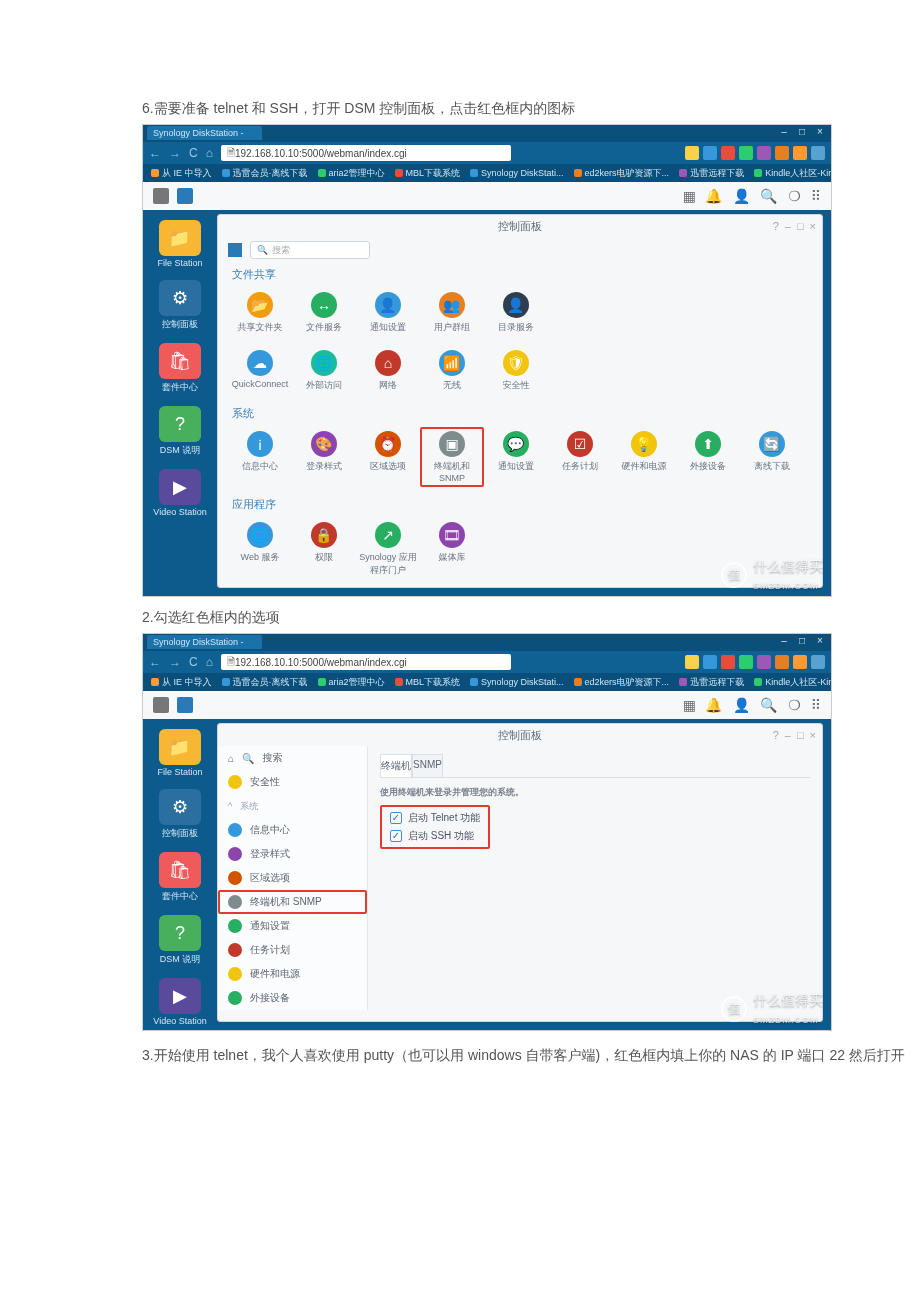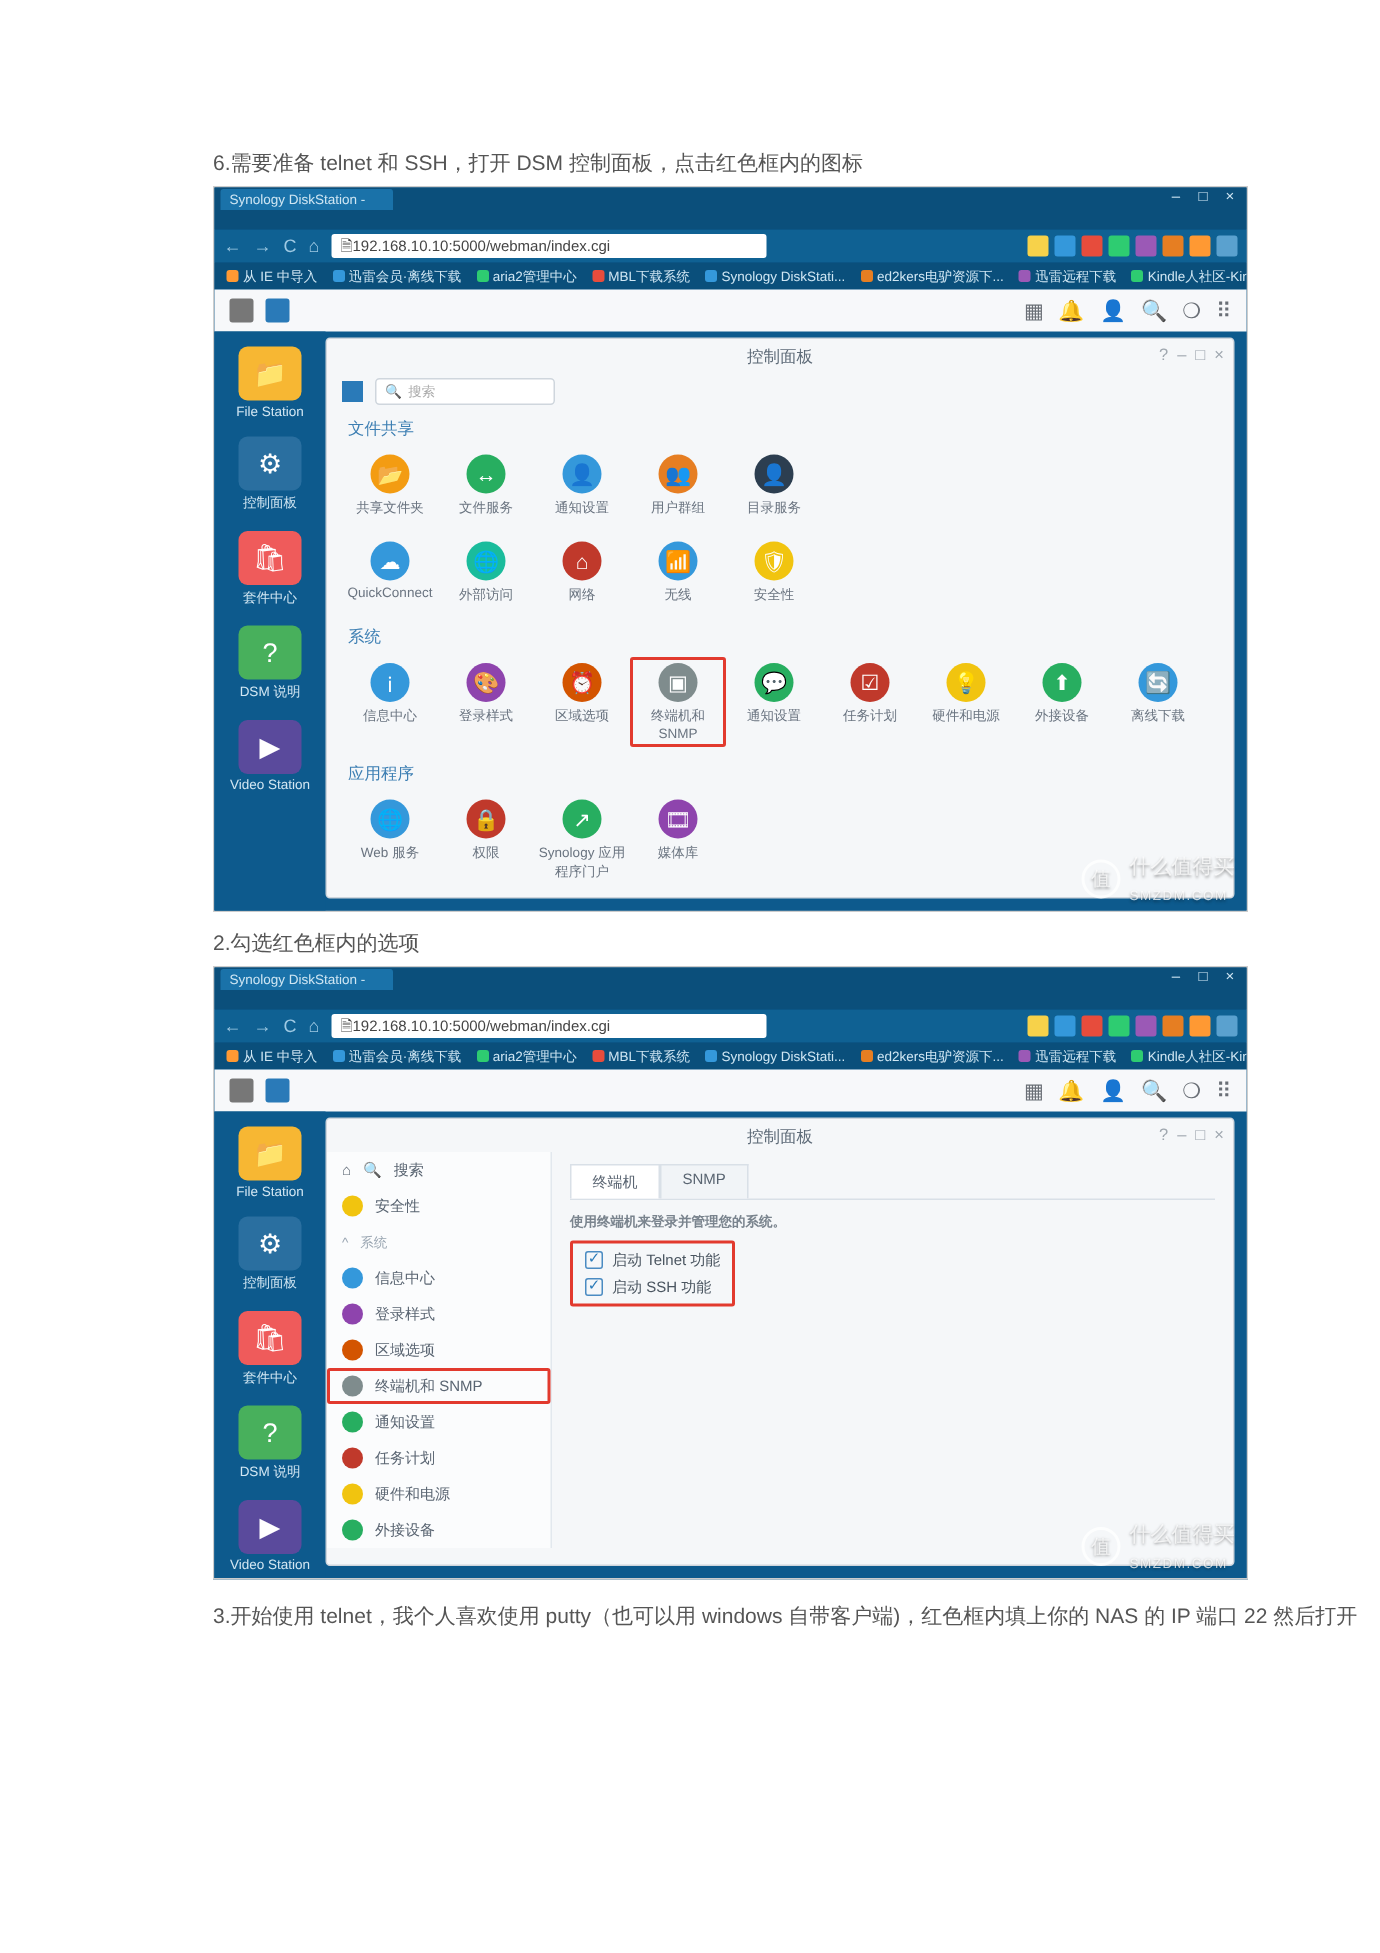--- a/index.html
+++ b/index.html
@@ -3,21 +3,21 @@
 <meta charset="utf-8">
 <style>
   * { box-sizing: border-box; margin: 0; padding: 0; }
   body { background: #fff; font-family: "Microsoft YaHei", Arial, sans-serif; font-size: 13px; color: #333; }
   .page { width: 920px; margin: 0 auto; padding: 40px 0 120px; }
   .instr { margin: 60px 0 6px 142px; font-size: 14px; color: #555; }
   .instr-tight { margin-top: 12px; }
   .shot { width: 690px; margin-left: 142px; border: 1px solid #ccc; position: relative; background:#0d5a8d; }
 
   
-  .titlebar { height:28px; background:#0b4f7b; position:relative; }
+  .titlebar { height:17px; background:#0b4f7b; position:relative; }
   .titlebar .tab { position:absolute; left:4px; top:1px; height:14px; background:#1a72a9; color:#cfe6f3; font-size:9px; padding:0 18px 0 6px; display:flex; align-items:center; border-radius:2px 2px 0 0;}
   .titlebar .winbtns { position:absolute; right:4px; top:1px; display:flex; gap:4px; }
   .titlebar .winbtns span{ width:14px; height:12px; color:#cfe6f3; font-size:10px; text-align:center; line-height:12px;}
   .addrbar { height:22px; background:#0f6193; display:flex; align-items:center; padding:0 6px; gap:6px;}
   .addrbar .nav { color:#9ec9e3; font-size:12px; letter-spacing:2px;}
   .addrbar .url { flex:0 0 290px; height:16px; background:#fff; border-radius:2px; font-size:10px; color:#444; padding:0 6px; display:flex; align-items:center; }
   .addrbar .right { margin-left:auto; display:flex; gap:4px;}
   .addrbar .right span{ width:14px; height:14px; border-radius:2px;}
   .c1{background:#f7d24a}.c2{background:#5aa1cf}.c3{background:#e74c3c}.c4{background:#2ecc71}
   .c5{background:#3498db}.c6{background:#e67e22}.c7{background:#9b59b6}.c8{background:#ff9933}
@@ -56,21 +56,21 @@
   .watermark{ position:absolute; right:8px; bottom:4px; color:rgba(255,255,255,.75); font-size:14px; text-shadow:0 1px 2px rgba(0,0,0,.4); pointer-events:none; display:flex; align-items:center; gap:6px;}
   .watermark .wmcirc{ width:26px;height:26px;border:2px solid rgba(255,255,255,.8);border-radius:50%;display:inline-flex;align-items:center;justify-content:center;font-size:13px;}
 
   
   .cpwin2 { display:flex; }
   .cpside { flex:0 0 150px; background:#fbfcfd; border-right:1px solid #e2e8ee;}
   .cpsiderow{ height:26px; display:flex; align-items:center; gap:8px; padding:0 10px; font-size:10px; color:#5a6572;}
   .cpsiderow .ic{ width:14px;height:14px;border-radius:50%; display:inline-block;}
   .cpmain{ flex:1; padding:8px 12px;}
   .tabrow{ display:flex; gap:0; font-size:10px; color:#5a6572; border-bottom:1px solid #d9e0e7;}
-  .tabrow .tab{ padding:4px 14px; border:1px solid #d9e0e7; border-bottom:none; background:#fff;}
+  .tabrow .tab{ padding:4px 0; border:1px solid #d9e0e7; border-bottom:none; background:#fff;}
   .tabrow .tab.inactive{ background:#f1f4f7;text-align:center;}
   .hint{ font-size:9px; color:#7a848e; margin:8px 0 6px;font-weight:bold;}
   .chkline{ font-size:10px; color:#4a5560; display:flex; align-items:center; gap:6px; padding:2px 6px; }
   .chkbox{ width:12px;height:12px;border:1px solid #4a8bc2;border-radius:2px;display:inline-flex;align-items:center;justify-content:center;color:#2a7ab8;font-size:10px;line-height:1;}
   .redframe{ border:2px solid #e23a2e; border-radius:2px; padding:2px 2px; display:inline-block;}
 
   
   .sysgroup .cpsiderow{ height:24px;}
 </style>
 </head>

